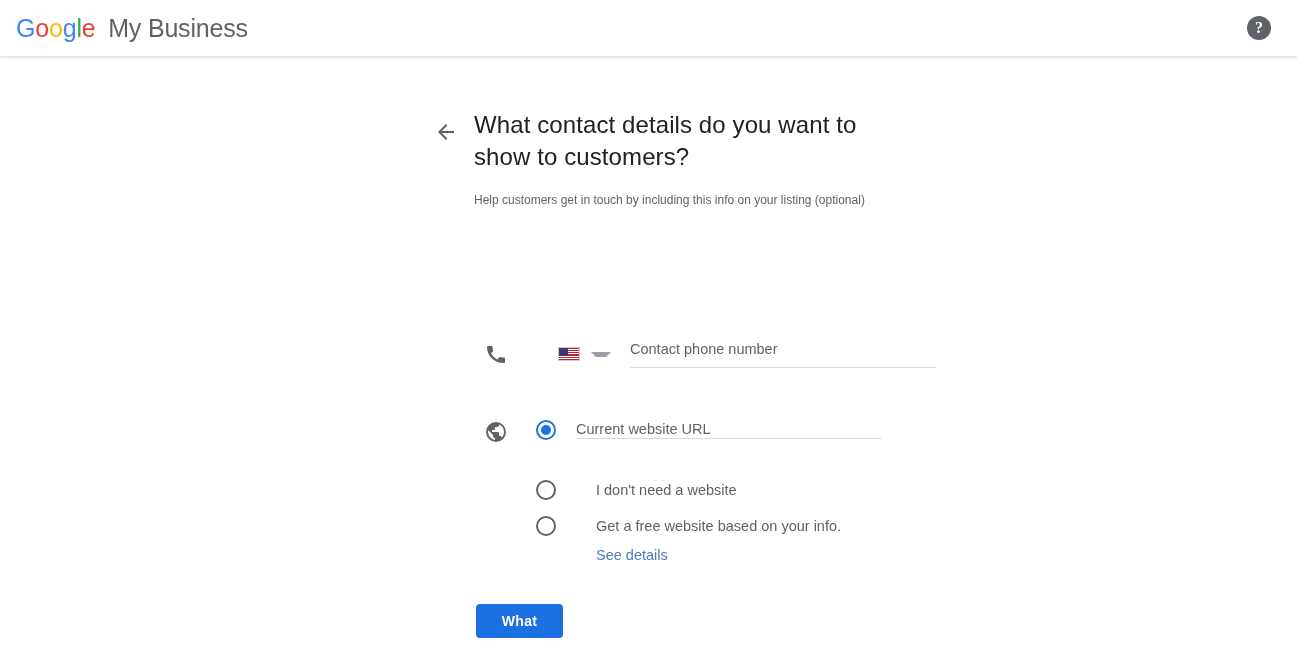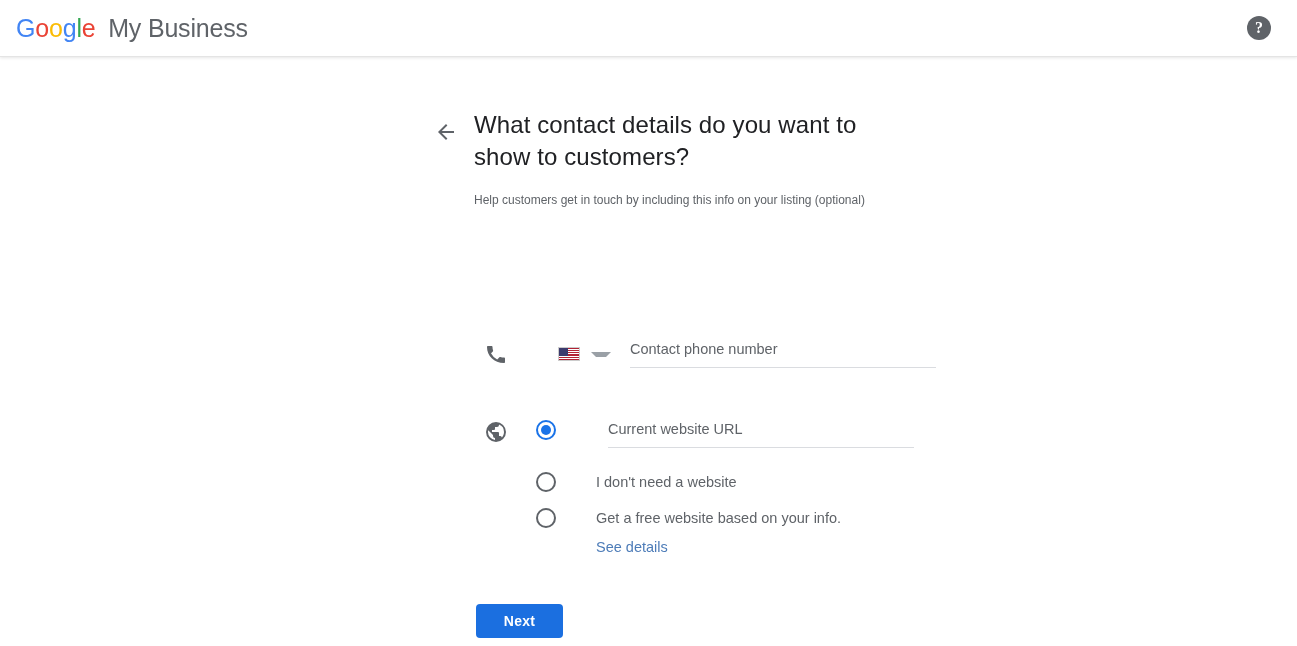--- a/index.html
+++ b/index.html
@@ -195,24 +195,23 @@
     border-radius: 50%;
     background: #1A73E8;
   }
   .radio-label {
     margin-left: 40px;
     font-size: 14.5px;
     color: #5F6368;
     line-height: 20px;
   }
   .url-underline {
-    margin-left: 52px;
+    margin-left: 20px;
     width: 306px;
     border-bottom: 1px solid #DADCE0;
-    padding-bottom: 9px;
   }
   .see-details {
     margin-left: 40px;
     margin-top: 11px;
     font-size: 14.5px;
     color: #4d7cb8;
     cursor: pointer;
     display: inline-block;
   }
 
@@ -288,29 +287,29 @@
 
   <div class="radio-group">
 
     <div class="radio-row" style="top:0;">
       <span class="radio checked"></span>
       <span class="url-underline">
         <span class="placeholder-text">Current website URL</span>
       </span>
     </div>
 
-    <div class="radio-row" style="margin-top:24px;">
+    <div class="radio-row" style="margin-top:40px;">
       <span class="radio"></span>
       <span class="radio-label">I don't need a website</span>
     </div>
 
     <div class="radio-row" style="margin-top:16px;">
       <span class="radio"></span>
       <span style="display:flex;flex-direction:column;">
         <span class="radio-label">Get a free website based on your info.</span>
         <span class="see-details">See details</span>
       </span>
     </div>
   </div>
 
-  <button class="next-btn">Next</button>
+  <button class="next-btn">What</button>
 
 </div>
 
 </body></html>

